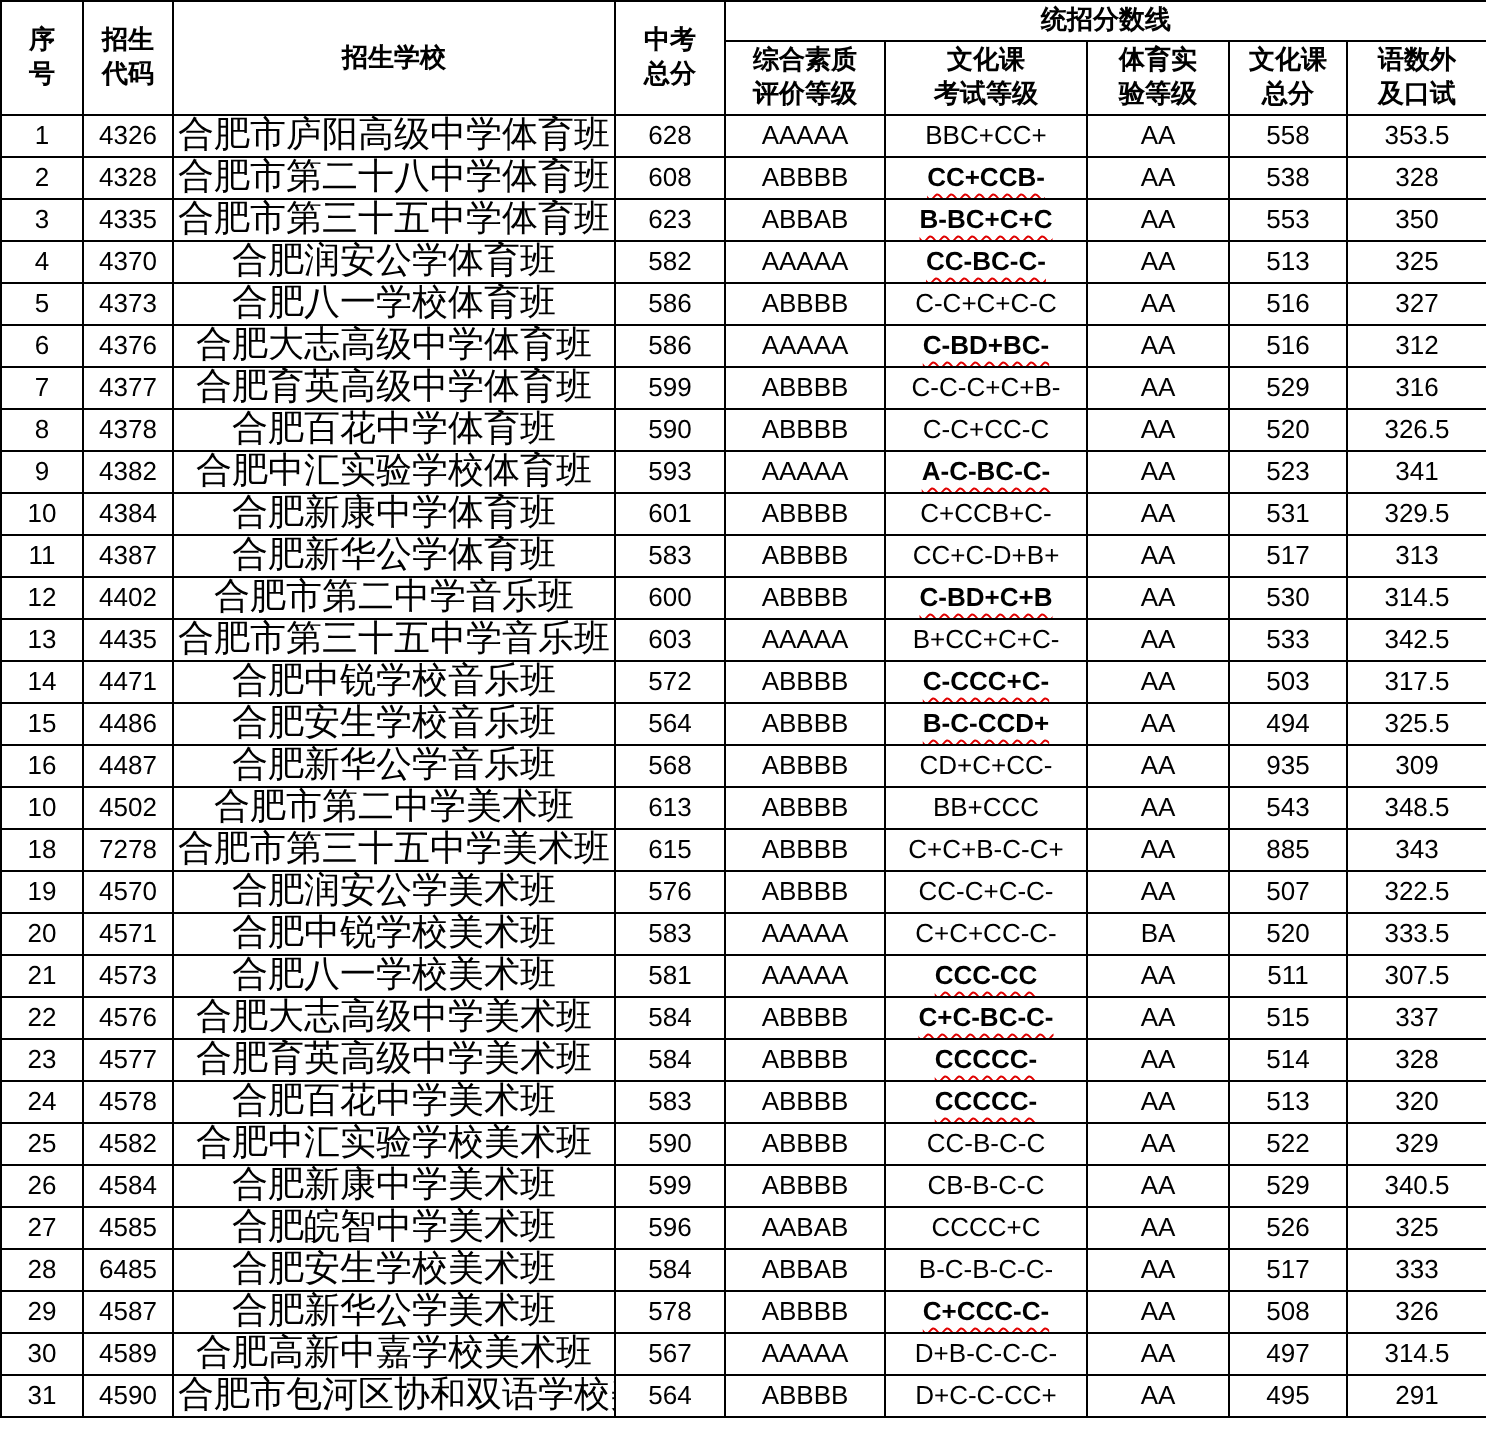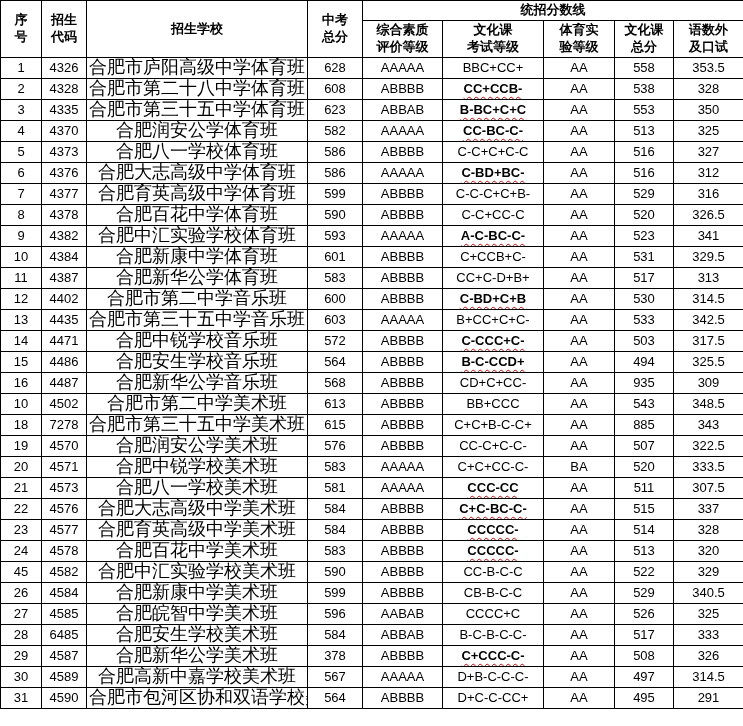--- a/index.html
+++ b/index.html
@@ -357,21 +357,21 @@
           <td data-name="cell-code">4578</td>
           <td data-name="cell-school">合肥百花中学美术班</td>
           <td data-name="cell-exam-total">583</td>
           <td data-name="cell-quality-grade">ABBBB</td>
           <td data-name="cell-culture-exam-grade"><span class="wavy" data-name="spellcheck-marked-text">CCCCC-</span></td>
           <td data-name="cell-sports-grade">AA</td>
           <td data-name="cell-culture-total">513</td>
           <td data-name="cell-lang-oral">320</td>
         </tr>
         <tr data-name="table-row">
-          <td data-name="cell-no">45</td>
+          <td data-name="cell-no">25</td>
           <td data-name="cell-code">4582</td>
           <td data-name="cell-school">合肥中汇实验学校美术班</td>
           <td data-name="cell-exam-total">590</td>
           <td data-name="cell-quality-grade">ABBBB</td>
           <td data-name="cell-culture-exam-grade">CC-B-C-C</td>
           <td data-name="cell-sports-grade">AA</td>
           <td data-name="cell-culture-total">522</td>
           <td data-name="cell-lang-oral">329</td>
         </tr>
         <tr data-name="table-row">
@@ -404,21 +404,21 @@
           <td data-name="cell-quality-grade">ABBAB</td>
           <td data-name="cell-culture-exam-grade">B-C-B-C-C-</td>
           <td data-name="cell-sports-grade">AA</td>
           <td data-name="cell-culture-total">517</td>
           <td data-name="cell-lang-oral">333</td>
         </tr>
         <tr data-name="table-row">
           <td data-name="cell-no">29</td>
           <td data-name="cell-code">4587</td>
           <td data-name="cell-school">合肥新华公学美术班</td>
-          <td data-name="cell-exam-total">378</td>
+          <td data-name="cell-exam-total">578</td>
           <td data-name="cell-quality-grade">ABBBB</td>
           <td data-name="cell-culture-exam-grade"><span class="wavy" data-name="spellcheck-marked-text">C+CCC-C-</span></td>
           <td data-name="cell-sports-grade">AA</td>
           <td data-name="cell-culture-total">508</td>
           <td data-name="cell-lang-oral">326</td>
         </tr>
         <tr data-name="table-row">
           <td data-name="cell-no">30</td>
           <td data-name="cell-code">4589</td>
           <td data-name="cell-school">合肥高新中嘉学校美术班</td>

